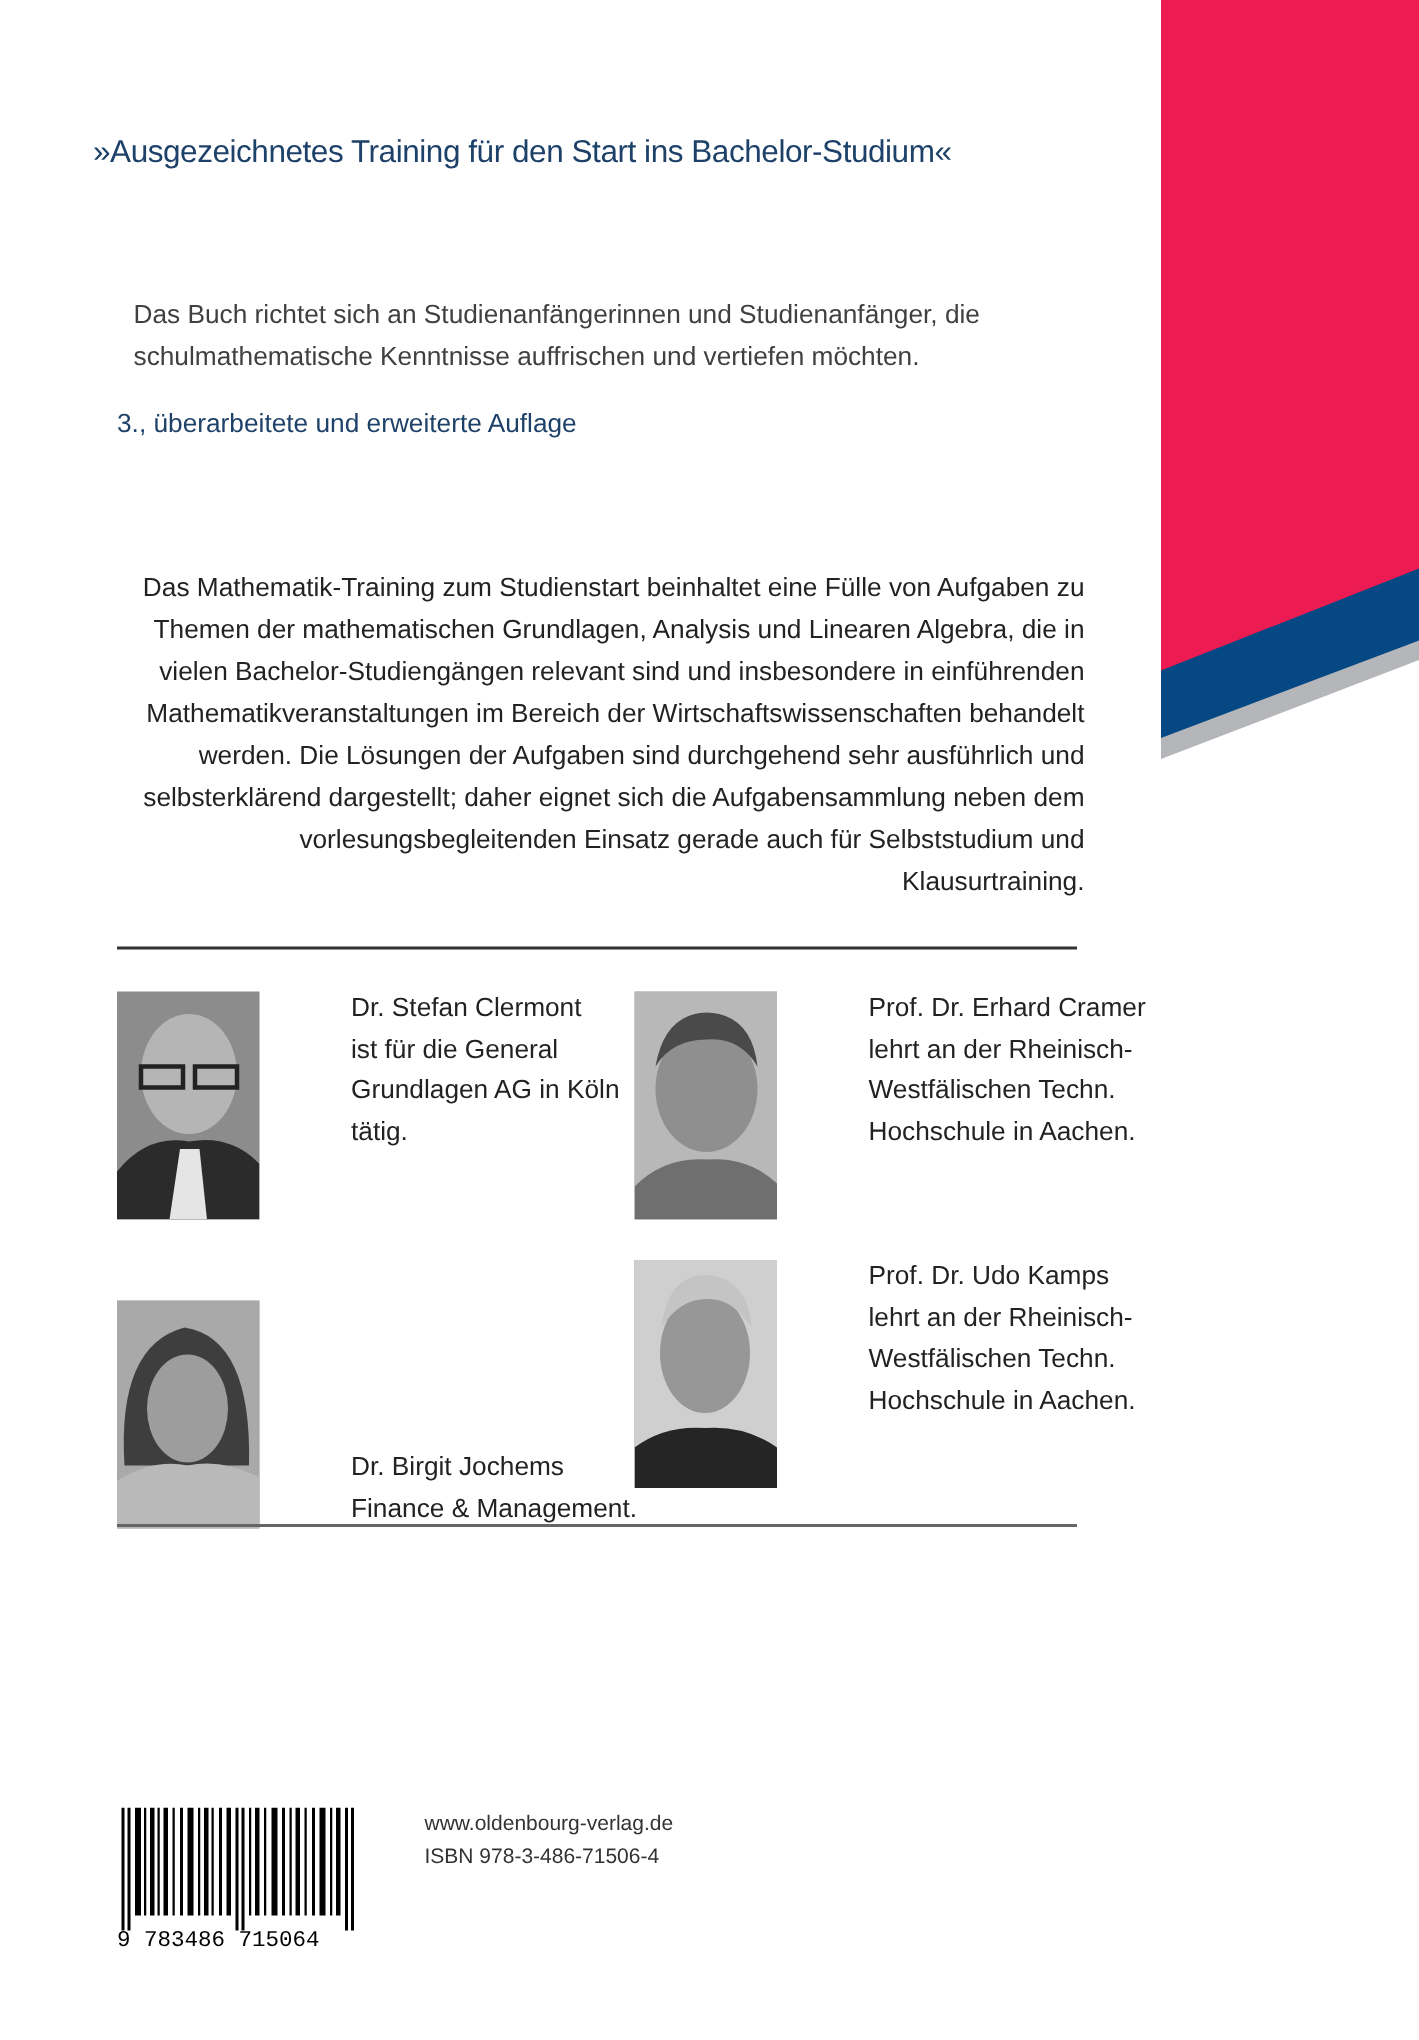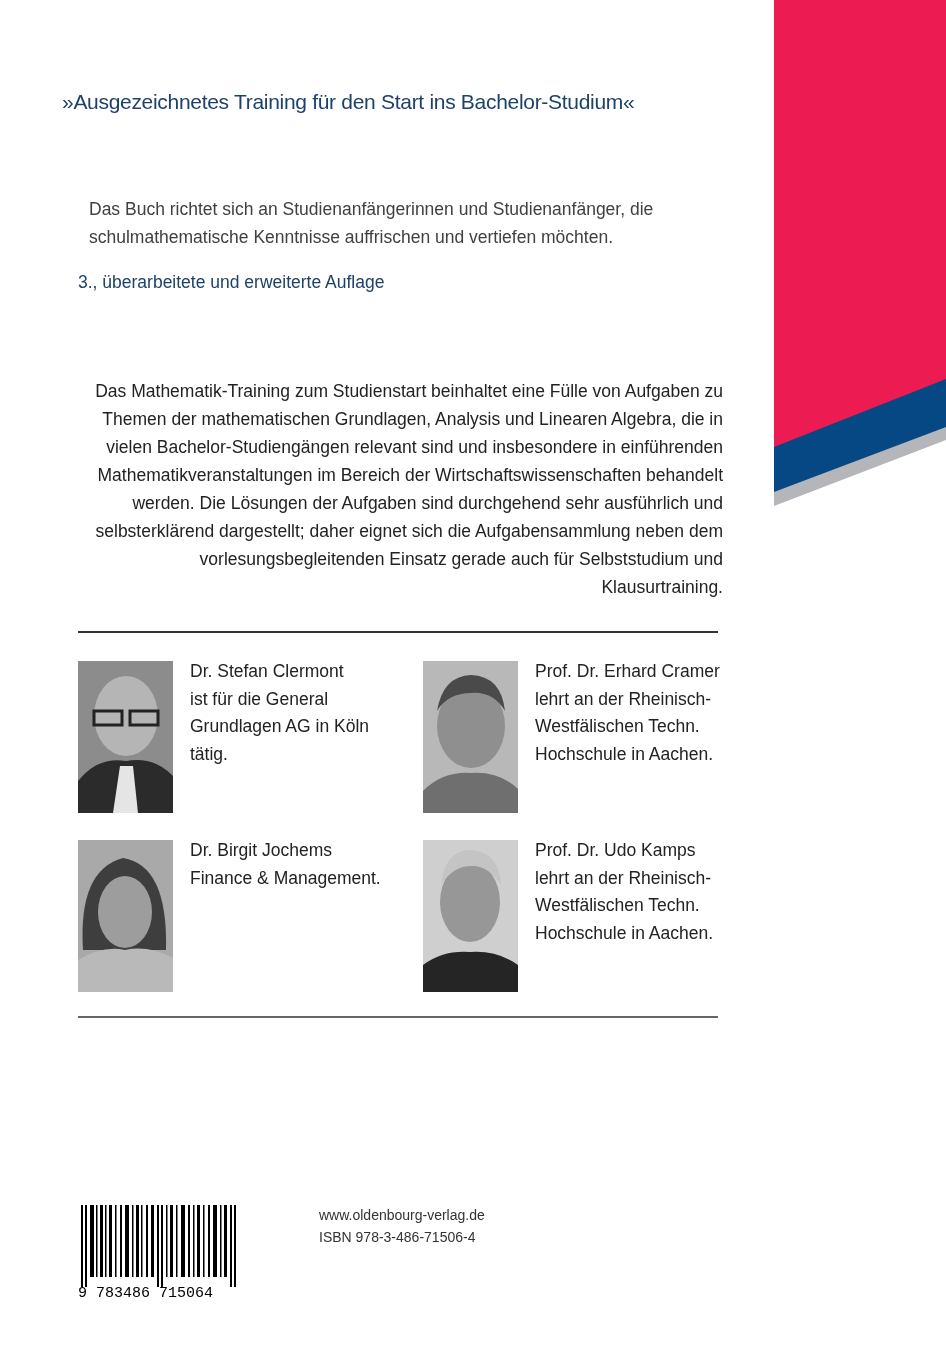--- a/index.html
+++ b/index.html
@@ -7,26 +7,26 @@
          font-family:"Liberation Sans", sans-serif; color:#1a1a1a; }
   .corner { position:absolute; left:0; top:0; width:946px; height:520px; }
   .title { position:absolute; left:62px; top:82px; width:640px; font-size:21px; line-height:40px;
            color:#1d4168; letter-spacing:-0.3px; margin:0; font-weight:normal; }
   .subtitle { position:absolute; left:78px; top:184px; width:640px; font-size:17.5px; line-height:28px;
               color:#404040; margin:11px; }
   .edition { position:absolute; left:78px; top:268px; font-size:17.5px; line-height:28px; color:#1d4168; }
   .body-text { position:absolute; left:78px; top:377px; width:645px; font-size:17.5px; line-height:28px;
                color:#222; margin:0; text-align:right; }
   .rule { position:absolute; left:78px; width:640px; height:2px; background:#333; }
-  .author { position:absolute; display:flex; }
+  .author { position:absolute; display:flex;gap:44px; }
   .photo { width:95px; height:152px; background:#9a9a9a; position:relative; overflow:hidden; flex:none; }
   .author-text { margin-left:17px; font-size:17.5px; line-height:27.5px; color:#222; margin-top:-3px; }
   .author-text div { white-space:nowrap; }
   .barcode { position:absolute; left:78px; top:1205px; width:168px; height:95px; }
-  .publisher { position:absolute; left:283px; top:1204px; font-size:14px; line-height:22px; color:#333;margin-left:36px; }
+  .publisher { position:absolute; left:283px; top:1204px; font-size:14px; line-height:22px; color:#333; }
 </style>
 </head>
 <body>
 
 <svg class="corner" viewBox="0 0 946 520">
   <polygon points="774,0 946,0 946,440 774,506" fill="#b4b6b9"></polygon>
   <polygon points="774,0 946,0 946,427 774,492" fill="#064884"></polygon>
   <polygon points="774,0 946,0 946,379 774,447" fill="#ec1b52"></polygon>
 </svg>
 
@@ -66,21 +66,21 @@
     </svg>
   </div>
   <div class="author-text">
     <div>Prof. Dr. Erhard Cramer</div>
     <div>lehrt an der Rheinisch-</div>
     <div>Westfälischen Techn.</div>
     <div>Hochschule in Aachen.</div>
   </div>
 </div>
 
-<div class="author" style="left:78px; top:840px;">
+<div class="author" style="left:78px; top:867px;align-items:flex-end;">
   <div class="photo">
     <svg width="95" height="152" viewBox="0 0 95 152">
       <rect width="95" height="152" fill="#a9a9a9"></rect>
       <path d="M5 110 Q0 30 45 18 Q90 25 88 110 Z" fill="#3e3e3e"></path>
       <ellipse cx="47" cy="72" rx="27" ry="36" fill="#9d9d9d"></ellipse>
       <path d="M0 152 L0 120 Q25 105 47 110 Q70 105 95 118 L95 152 Z" fill="#b9b9b9"></path>
     </svg>
   </div>
   <div class="author-text">
     <div>Dr. Birgit Jochems</div>

